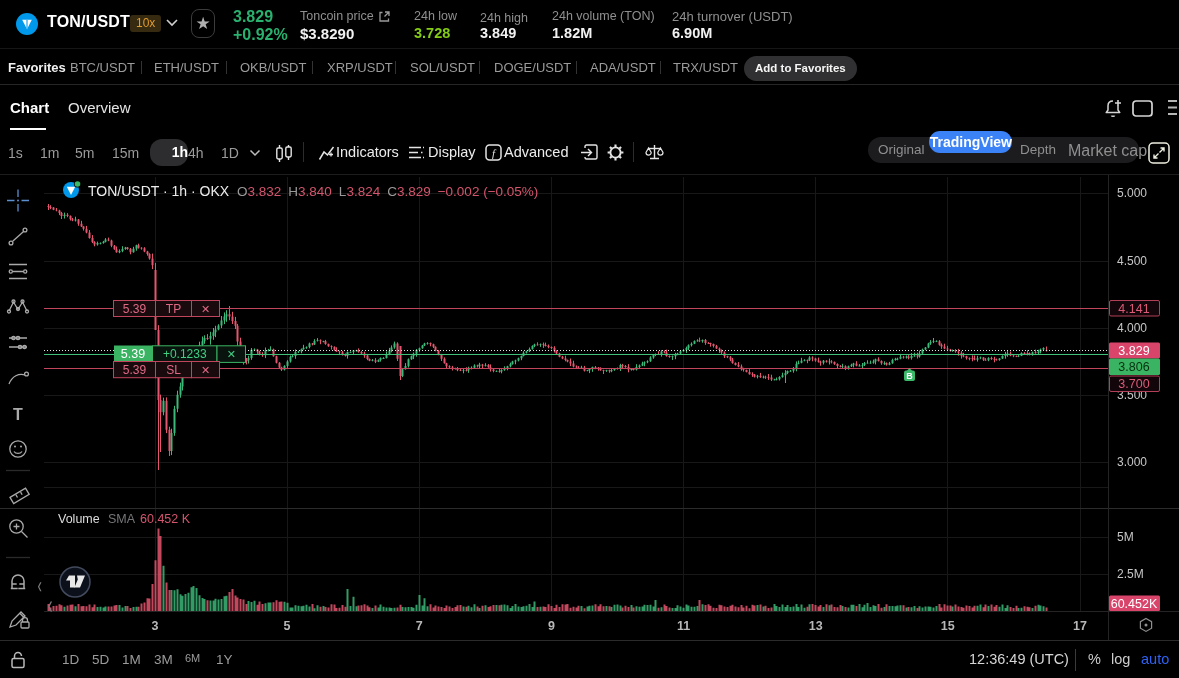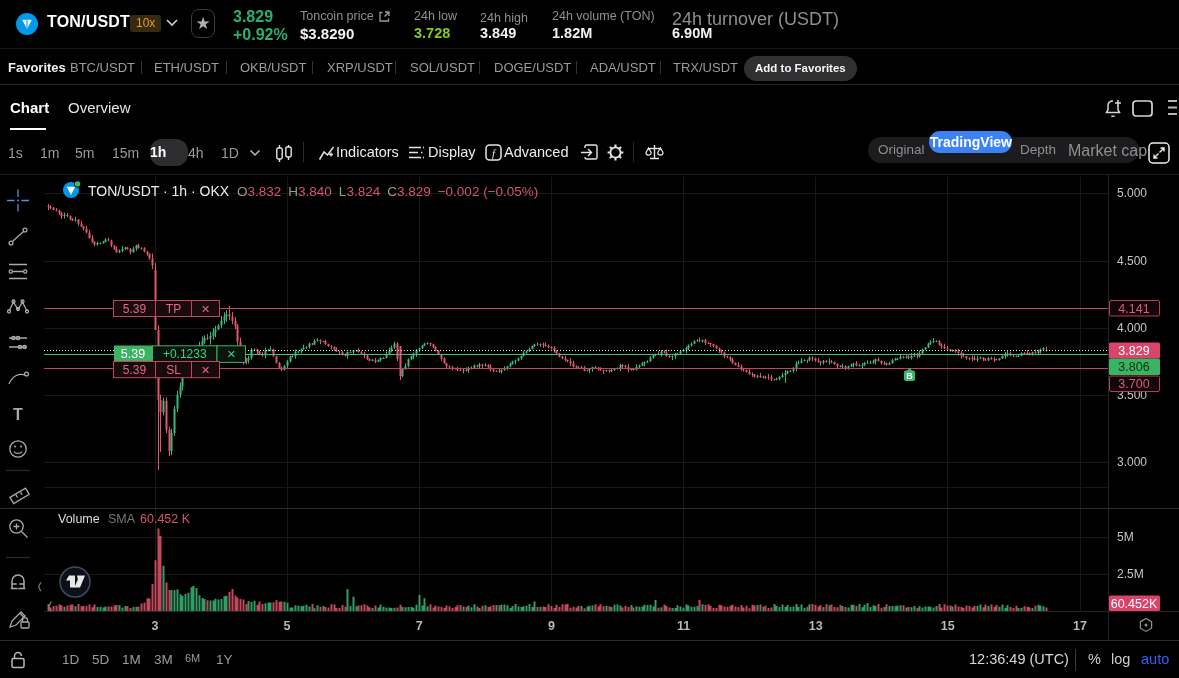--- a/index.html
+++ b/index.html
@@ -29,21 +29,21 @@
         <path d="M4.5 2.5H2v8.5h8.5V8.5" stroke="#9a9a9a" stroke-width="1.3" fill="none"></path>
         <path d="M7 2h4v4M11 2L6.5 6.5" stroke="#9a9a9a" stroke-width="1.3" fill="none"></path>
       </svg>
  <div class="ab" style="left:300px;top:25px;font-size:15px;font-weight:700;color:#f2f2f2">$3.8290</div>
  <div class="ab g" style="left:414px;top:9px;font-size:12.5px">24h low</div>
  <div class="ab" style="left:414px;top:25px;font-size:14.5px;font-weight:700;color:#84cc16">3.728</div>
  <div class="ab g" style="left:480px;top:11px;font-size:12.5px">24h high</div>
  <div class="ab" style="left:480px;top:25px;font-size:14.5px;font-weight:700;color:#f2f2f2">3.849</div>
  <div class="ab g" style="left:552px;top:9px;font-size:12.5px">24h volume (TON)</div>
  <div class="ab" style="left:552px;top:25px;font-size:14.5px;font-weight:700;color:#f2f2f2">1.82M</div>
- <div class="ab g" style="left:672px;top:9px;font-size:18px">24h turnover (USDT)</div>
+ <div class="ab g" style="left:672px;top:9px;font-size:13px">24h turnover (USDT)</div>
  <div class="ab" style="left:672px;top:25px;font-size:14.5px;font-weight:700;color:#f2f2f2">6.90M</div>
 </div>
 <div class="ab" style="left:0;top:86px;width:1179px;height:45px;background:#000">
  <div class="ab" style="left:10px;top:13px;font-size:15px;font-weight:700;color:#fff">Chart</div>
  <div class="ab" style="left:68px;top:13px;font-size:15px;color:#e4e4e4">Overview</div>
  <div class="ab" style="left:10px;top:42px;width:36px;height:2px;background:#fff"></div>
  <svg class="ab" style="left:1103px;top:12px" width="20" height="21" viewBox="0 0 20 21">
   <path d="M10 3c-3.2 0-5 2.2-5 4.8V12l-1.8 2.6h13.6L15 12V7.8" stroke="#d5d5d5" stroke-width="1.5" fill="none" stroke-linejoin="round"></path>
   <path d="M8.4 17.6c.3 1 2.9 1 3.2 0" stroke="#d5d5d5" stroke-width="1.5" fill="none"></path>
   <path d="M15 2v6M12 5h6" stroke="#d5d5d5" stroke-width="1.6"></path>
@@ -75,21 +75,21 @@
 <div class="ab" style="left:576px;top:11px;width:1px;height:13px;background:#333"></div>
 <div class="ab" style="left:660px;top:11px;width:1px;height:13px;background:#333"></div>
 <div class="ab" style="left:744px;top:6px;height:25px;background:#303032;border-radius:13px;color:#f5f5f5;font-size:11.5px;font-weight:700;line-height:25px;padding:0 11px">Add to Favorites</div>
 </div>
 
 <div class="ab" style="left:0;top:131px;width:1179px;height:44px;background:#000;border-bottom:1px solid #1d1d1d">
  <div class="ab" style="left:8px;top:14px;font-size:14px;color:#9b9b9c">1s</div>
  <div class="ab" style="left:40px;top:14px;font-size:14px;color:#9b9b9c">1m</div>
  <div class="ab" style="left:75px;top:14px;font-size:14px;color:#9b9b9c">5m</div>
  <div class="ab" style="left:112px;top:14px;font-size:14px;color:#9b9b9c">15m</div>
- <div class="ab" style="left:150px;top:8px;width:38px;height:27px;background:#2d2d2f;border-radius:12px;color:#fff;font-size:14px;font-weight:700;text-align:left;line-height:27px">1h</div>
+ <div class="ab" style="left:150px;top:8px;width:38px;height:27px;background:#2d2d2f;border-radius:12px;color:#fff;font-size:14px;font-weight:700;text-align:right;line-height:27px">1h</div>
  <div class="ab" style="left:188px;top:14px;font-size:14px;color:#9b9b9c">4h</div>
  <div class="ab" style="left:221px;top:14px;font-size:14px;color:#9b9b9c">1D</div>
  <svg class="ab" style="left:249px;top:18px" width="12" height="8" viewBox="0 0 12 8">
         <path d="M1.5 1.5L6 6l4.5-4.5" stroke="#bdbdbd" stroke-width="1.5" fill="none"></path>
       </svg>
  <svg class="ab" style="left:275px;top:13px" width="18" height="19" viewBox="0 0 18 19">
   <path d="M4.5 1v3M4.5 15v3M13.5 1v2M13.5 13v3" stroke="#e4e4e4" stroke-width="1.4"></path>
   <rect x="1.8" y="4" width="5.4" height="11" rx="1.4" stroke="#e4e4e4" stroke-width="1.4" fill="none"></rect>
   <rect x="10.8" y="3" width="5.4" height="10" rx="1.4" stroke="#e4e4e4" stroke-width="1.4" fill="none"></rect>
  </svg>

